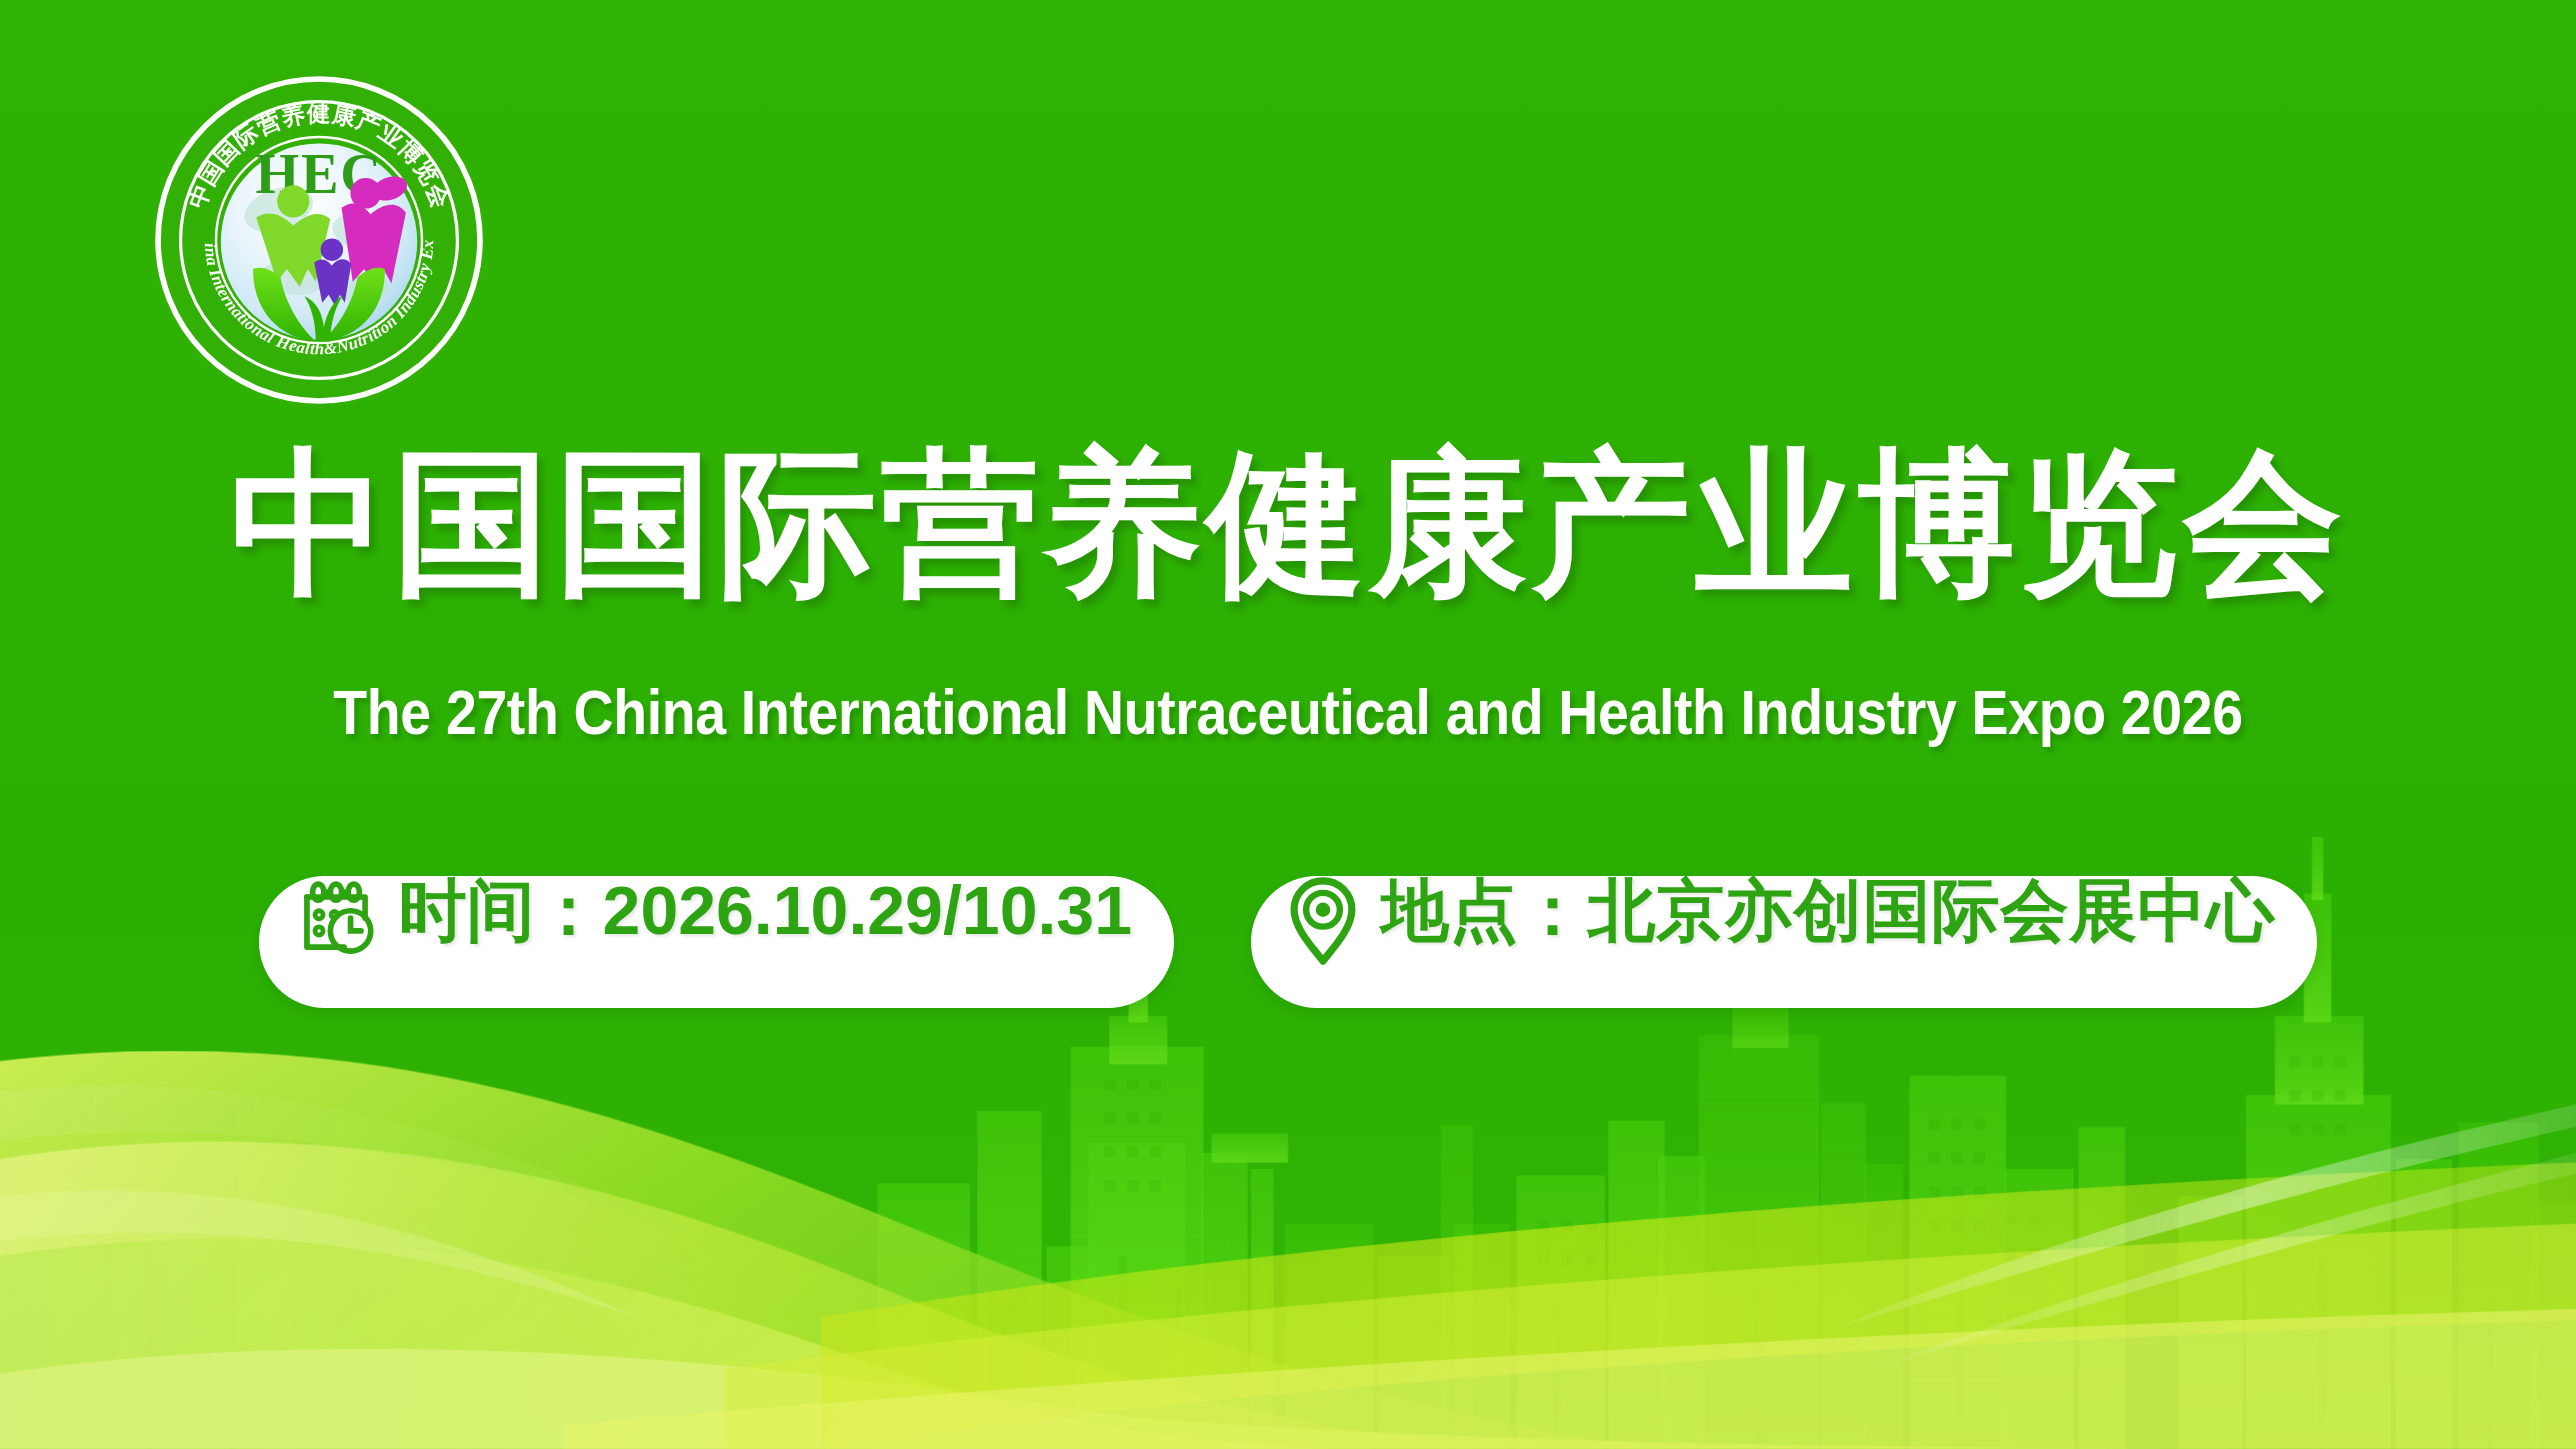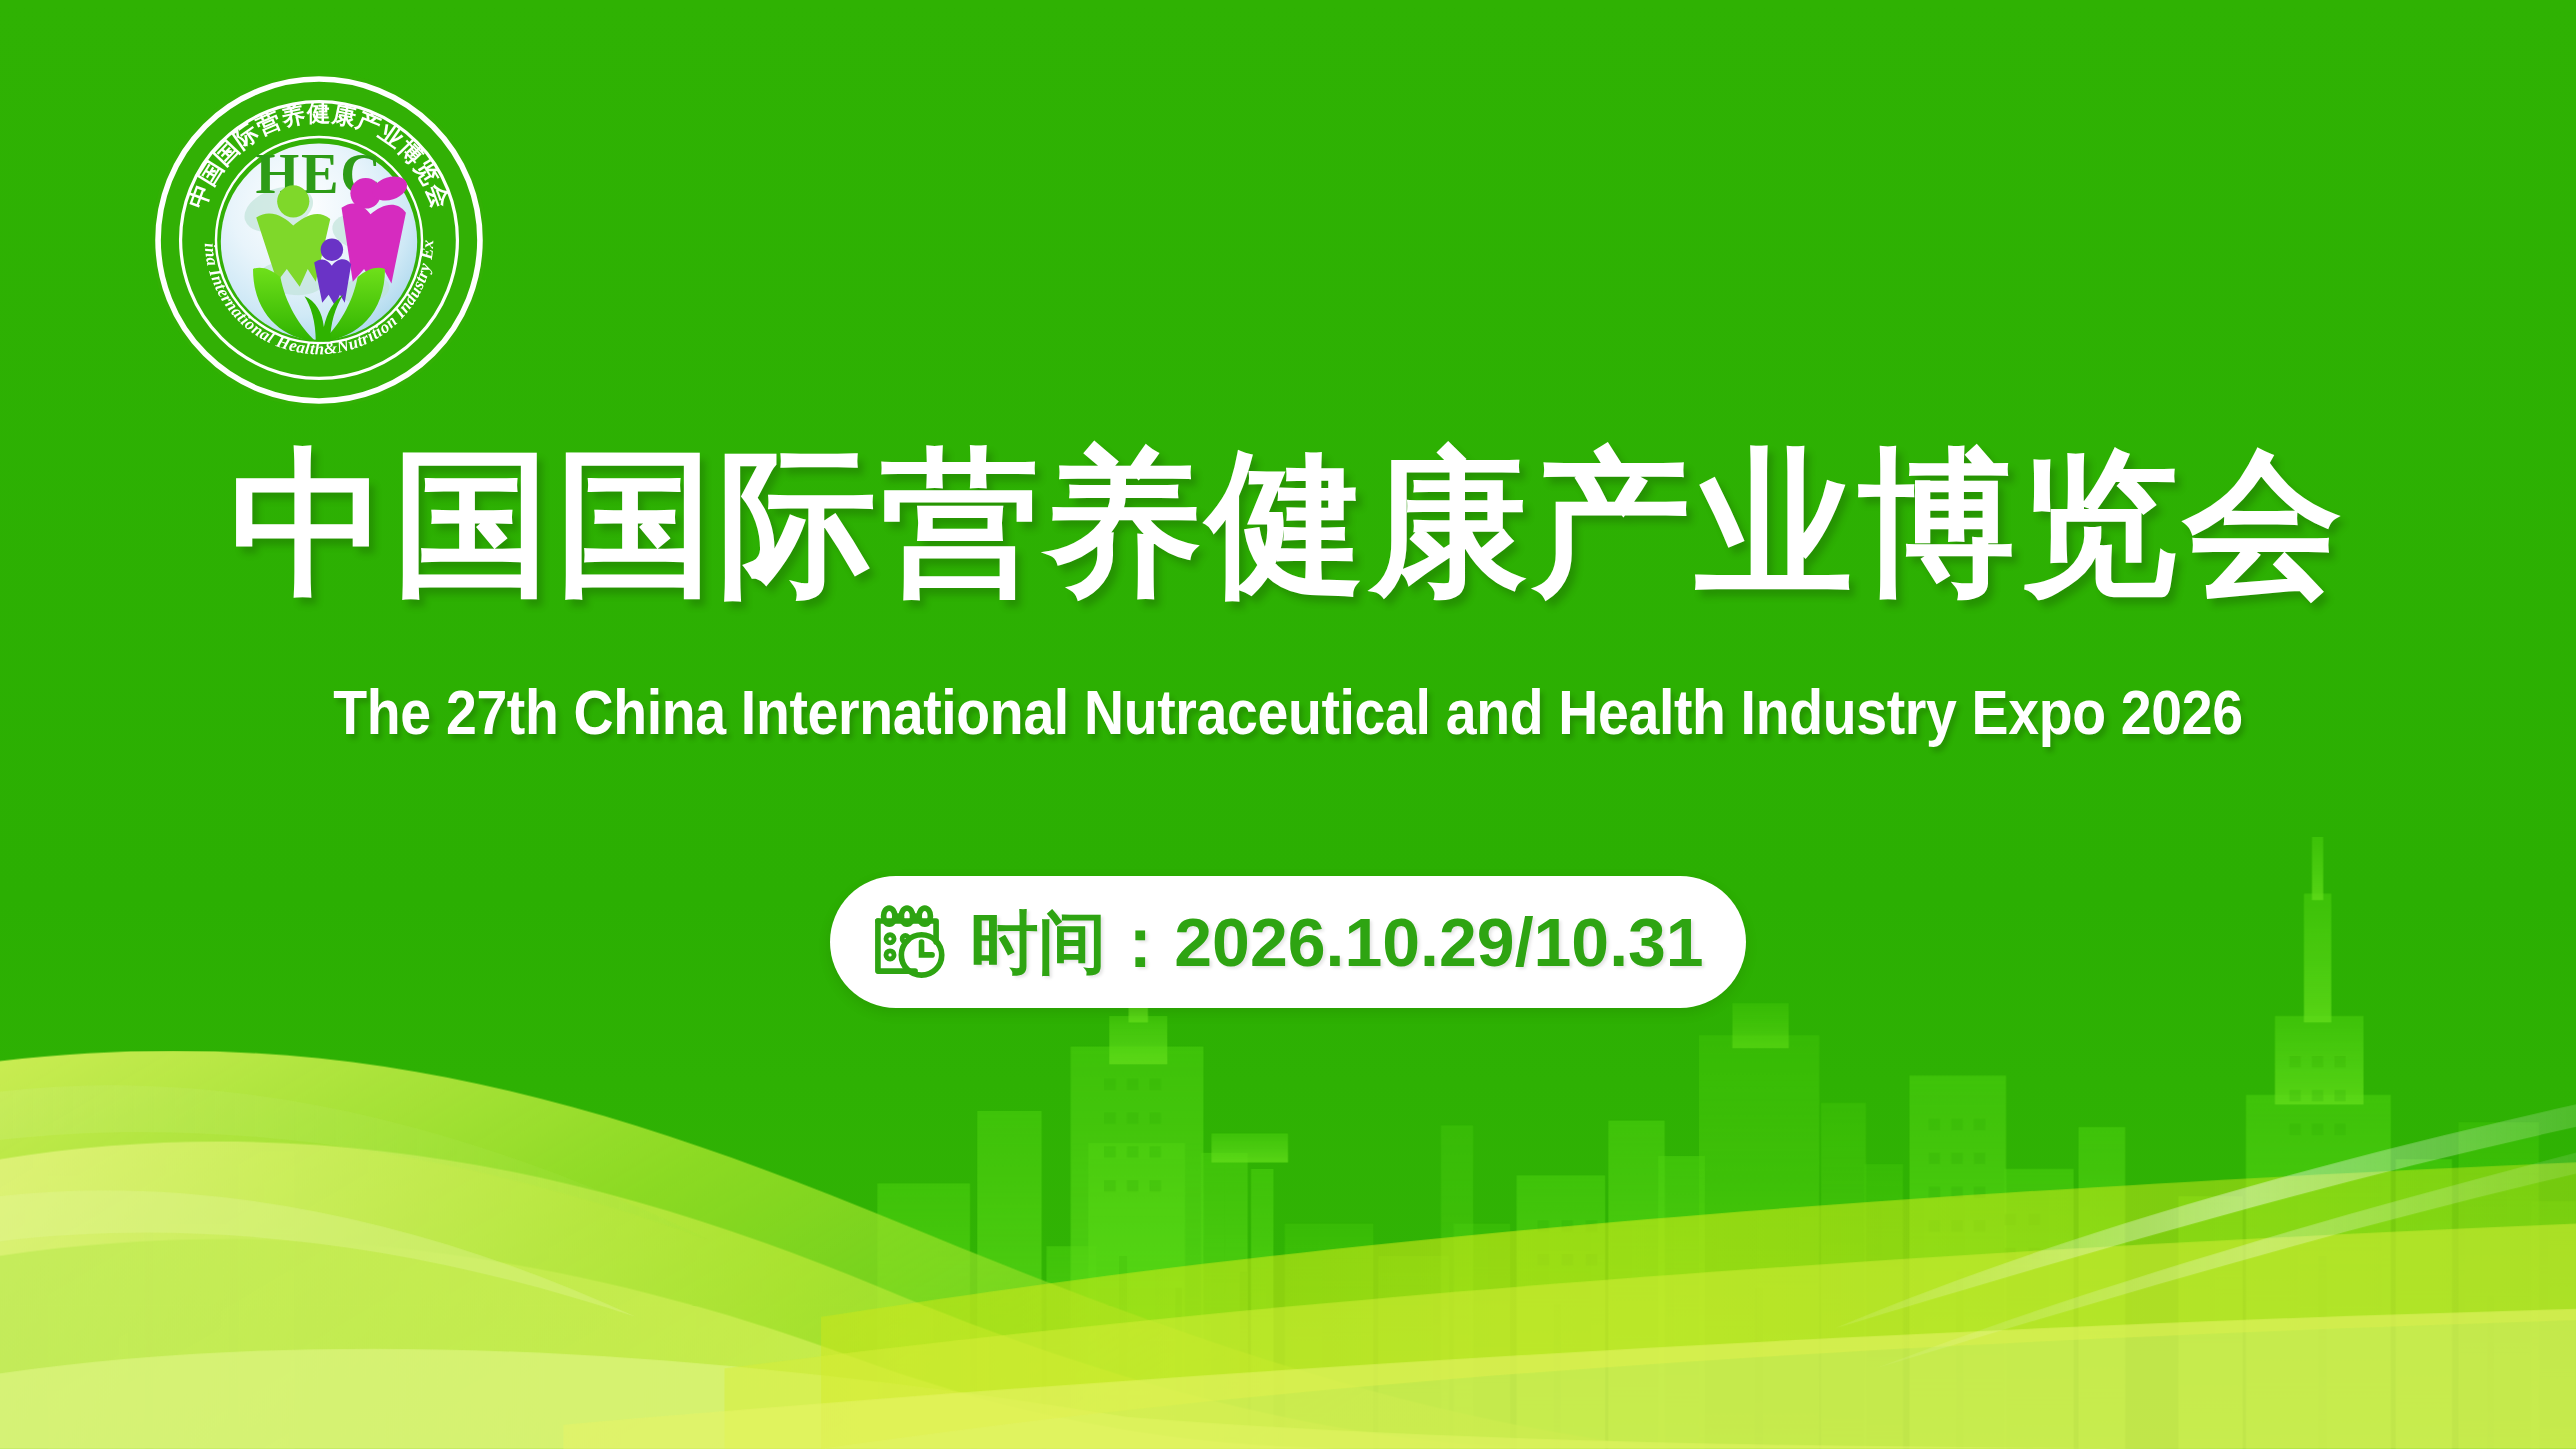--- a/index.html
+++ b/index.html
@@ -67,21 +67,21 @@
   .pills {
     position:absolute;
     left:0; right:0; top:876px;
     display:flex;
     justify-content:center;
     align-items:center;
     gap:77px;
   }
   .pill {
     display:flex;
-    align-items:center;
+    align-items:flex-start;
     gap:21px;
     background:#ffffff;
     border-radius:72px;
     height:132px;
     padding:0 42px 0 35px;
     box-shadow:0 4.8px 13px rgba(0,0,0,0.10);
   }
   .pill .pill-icon { flex:0 0 auto; display:block; }
   .pill .pill-icon svg { display:block; }
   .pill .pill-text {
@@ -373,17 +373,28 @@
             <circle cx="31" cy="68" r="5"></circle>
             <circle cx="50" cy="48" r="4"></circle>
           </g>
           <circle cx="70" cy="68" r="25" fill="none" stroke="#2EA412" stroke-width="7"></circle>
           <path d="M70,52 L70,68 L83,68" fill="none" stroke="#2EA412" stroke-width="7" stroke-linecap="round"></path>
         </svg>
       </span>
       <span class="pill-text mono-num">时间：2026.10.29/10.31</span>
     </div>
 
+    <div class="pill">
+      <span class="pill-icon">
+        <svg width="74" height="90" viewBox="0 0 92 112" aria-hidden="true">
+          <path d="M46,6 C26,6 10,22 10,42 C10,66 36,92 46,106
+                   C56,92 82,66 82,42 C82,22 66,6 46,6 Z" fill="none" stroke="#2EA412" stroke-width="9" stroke-linejoin="round"></path>
+          <circle cx="46" cy="42" r="21" fill="none" stroke="#2EA412" stroke-width="8"></circle>
+          <circle cx="46" cy="42" r="9" fill="#2EA412"></circle>
+        </svg>
+      </span>
+      <span class="pill-text">地点：北京亦创国际会展中心</span>
+    </div>
 
   </div>
 
 </div>
 
 
 </body></html>

